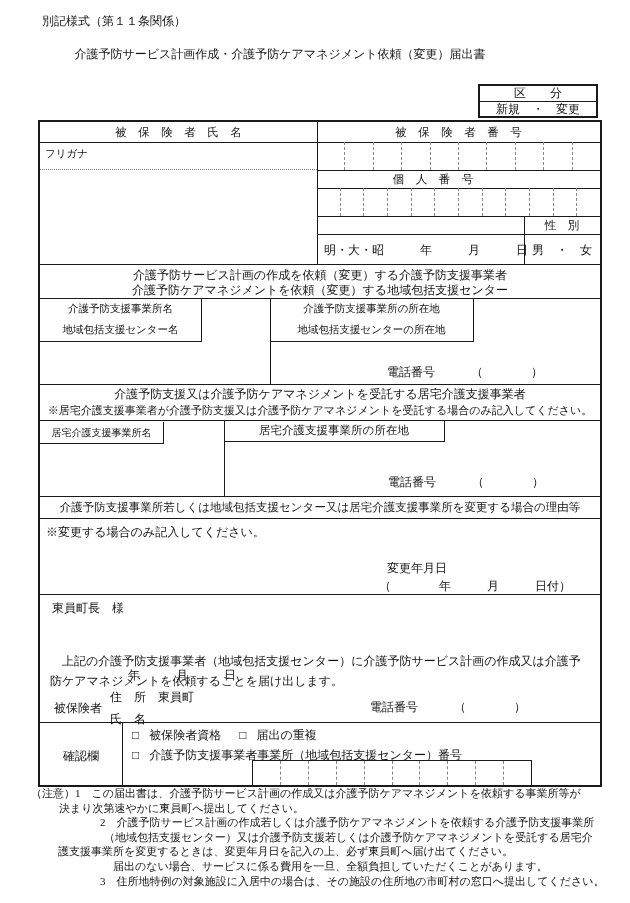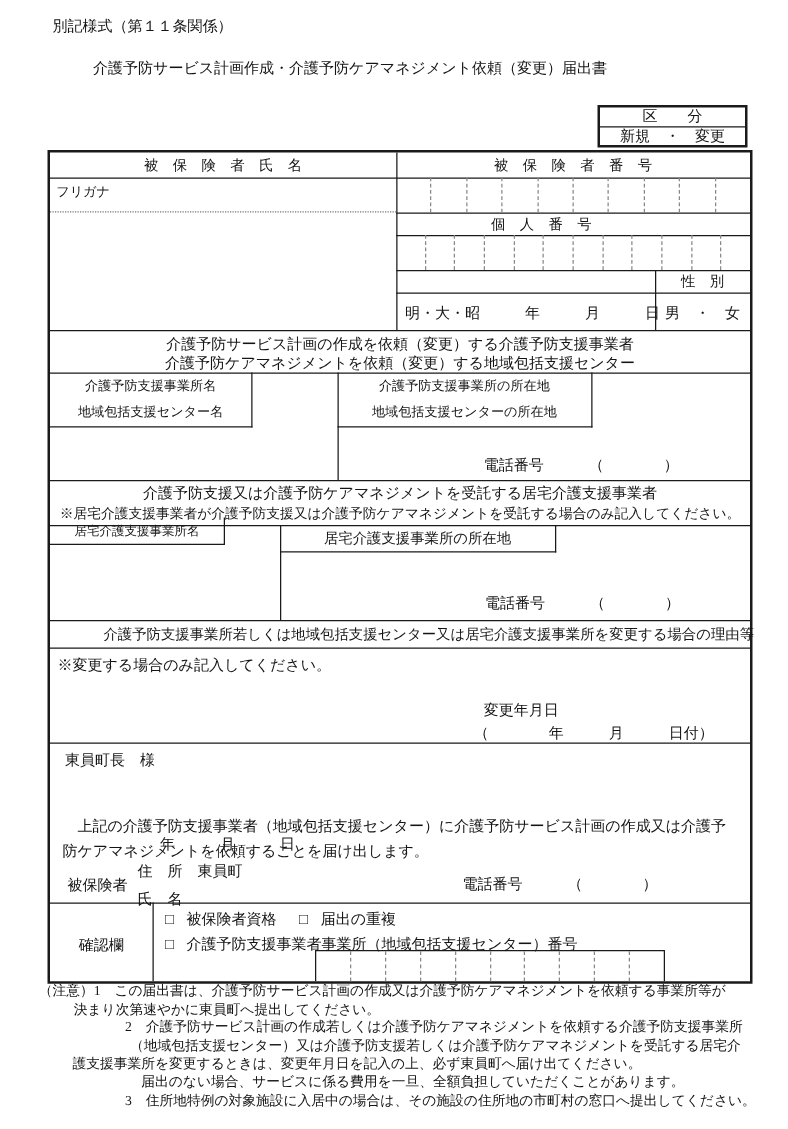--- a/index.html
+++ b/index.html
@@ -130,29 +130,29 @@
     </div>
     <div class="labelbox fs105" style="left:230px; top:176px; width:204px; height:44px;">
       <div>介護予防支援事業所の所在地</div>
       <div>地域包括支援センターの所在地</div>
     </div>
     <div class="abs fs12" style="left:347px; top:242px;">電話番号　　　（　　　　）</div>
 
     <div class="abs fs12 ctr" style="left:0; top:264px; width:560px;">介護予防支援又は介護予防ケアマネジメントを受託する居宅介護支援事業者</div>
     <div class="abs fs11 ctr" style="left:0; top:281px; width:560px;">※居宅介護支援事業者が介護予防支援又は介護予防ケアマネジメントを受託する場合のみ記入してください。</div>
 
-    <div class="labelbox fs10" style="left:0; top:292px; width:140px; height:22px;">
+    <div class="labelbox fs10" style="left:0; top:300px; width:124px; height:22px;">
       <div>居宅介護支援事業所名</div>
     </div>
     <div class="labelbox fs115" style="left:184px; top:298px; width:221px; height:22px;">
       <div>居宅介護支援事業所の所在地</div>
     </div>
     <div class="abs fs12" style="left:348px; top:352px;">電話番号　　　（　　　　）</div>
 
-    <div class="abs fs115 ctr" style="left:0; top:378px; width:560px;padding-left:23px;">介護予防支援事業所若しくは地域包括支援センター又は居宅介護支援事業所を変更する場合の理由等</div>
+    <div class="abs fs115 ctr" style="left:0; top:378px; width:560px;">介護予防支援事業所若しくは地域包括支援センター又は居宅介護支援事業所を変更する場合の理由等</div>
     <div class="abs fs12" style="left:6px; top:402px;">※変更する場合のみ記入してください。</div>
     <div class="abs fs12" style="left:347px; top:438px;">変更年月日</div>
     <div class="abs fs12" style="left:339px; top:456px;font-family:Liberation Serif, serif;">（　　　　年　　　月　　　日付）</div>
 
     <div class="abs fs12" style="left:12px; top:478px;">東員町長　様</div>
     <div class="abs fs12 para" style="left:10px; top:497px; width:542px;margin-top:32px;">上記の介護予防支援事業者（地域包括支援センター）に介護予防サービス計画の作成又は介護予防ケアマネジメントを依頼することを届け出します。</div>
     <div class="abs fs12" style="left:88px; top:545px;">年　　　月　　　日</div>
     <div class="abs fs12" style="left:14px; top:578px;">被保険者</div>
     <div class="abs fs12" style="left:70px; top:567px;">住　所　東員町</div>
     <div class="abs fs12" style="left:70px; top:589px;">氏　名</div>

